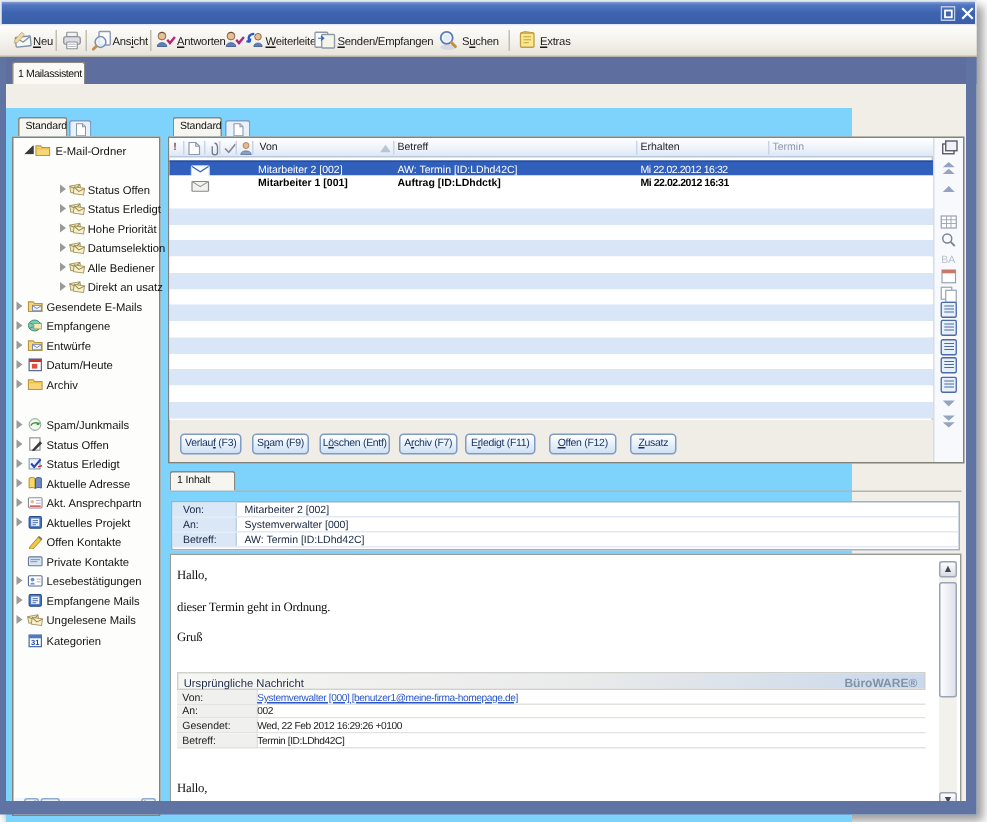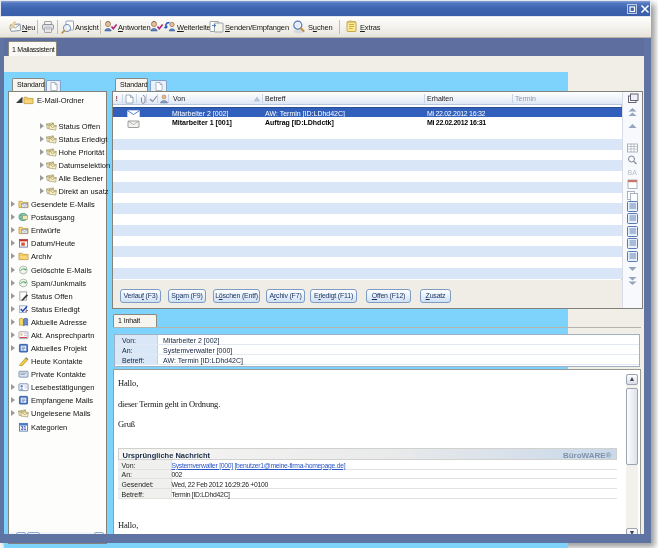--- a/index.html
+++ b/index.html
@@ -52,21 +52,21 @@
 .inforow { position:absolute; left:0; width:524px; height:10.3px; font-size:7px; color:#15243F; white-space:nowrap; }
 .inforow .lab { position:absolute; left:7px; top:2px; }
 .inforow .val { position:absolute; left:48px; top:2px; }
 #msgbox { position:absolute; left:109px; top:296.5px; width:528px; height:172px; background:#fff; border:1px solid #9A9A94; font-family:"Liberation Serif",serif; }
 .msgtxt { position:absolute; left:4px; font-size:8.5px; color:#111; white-space:nowrap; letter-spacing:-0.15px; }
 
 #quote { position:absolute; left:3.5px; top:78px; width:499px; }
 #qhead { position:absolute; left:0; top:0; width:499px; height:12.5px;
   background:linear-gradient(90deg,#F6F6F4 0%,#E9EAEA 55%,#C9D8EA 100%); border:1px solid #D0D0CC;
   font-family:"Liberation Sans",sans-serif; }
-#qhead .t1 { position:absolute; left:4px; top:2px; font-size:7.5px; font-weight:bold; color:#1B2B47; }
+#qhead .t1 { position:absolute; left:4px; top:2px; font-size:7.5px; font-weight:normal; color:#1B2B47; }
 #qhead .t2 { position:absolute; right:4px; top:2px; font-size:8px; font-weight:bold; color:#8193A8; }
 .qrow { position:absolute; left:0; width:499px; height:9.7px; font-family:"Liberation Sans",sans-serif; font-size:7px; color:#222; background:#fff; border-bottom:1px solid #E2E2DE; }
 .qrow .lab { position:absolute; left:4px; top:1.5px; width:50px; }
 .qrow .val { position:absolute; left:54px; top:1.5px; white-space:nowrap; font-size:6.8px; letter-spacing:-0.28px; }
 .qlab { position:absolute; left:0; top:0; width:54px; height:100%; background:#F0F0EE; border-right:1px solid #E2E2DE; }
 
 #vsb { position:absolute; right:2px; top:4px; width:12px; height:166px; background:#F2F1EC; }
 
 #bottombar { position:absolute; left:0; top:534px; width:651px; height:9px; background:#5F74A3; }
 .sideL { position:absolute; left:0; top:38px; width:4px; height:496px; background:#5F74A3; }
@@ -270,21 +270,21 @@
           </svg>
           <span class="lbl" style="left:22px">Gesendete E-Mails</span>
         </div>
         <div class="trow" style="top:119.22px">
           <div class="arrow arr-r" style="left:2px"></div>
           <svg class="ticon" style="left:9px" width="12" height="11" viewBox="0 0 12 11">
             <ellipse cx="5.5" cy="5.5" rx="4.5" ry="4" fill="#7ECBB8" stroke="#2E8A6E" stroke-width="0.7"></ellipse>
             <path d="M2 3.5 C4 5 8 5 10 3.5 M2 7.5 C4 6 8 6 10 7.5" stroke="#2E8A6E" fill="none" stroke-width="0.6"></path>
             <rect x="5" y="4" width="5.5" height="4" fill="#F2E8B6" stroke="#A09668" stroke-width="0.6"></rect>
           </svg>
-          <span class="lbl" style="left:22px">Postausgang</span>
+          <span class="lbl" style="left:22px">Empfangene</span>
         </div>
         <div class="trow" style="top:145.38px">
           <div class="arrow arr-r" style="left:2px"></div>
           <svg class="ticon" style="left:9px" width="12" height="11" viewBox="0 0 12 11">
             <rect x="1.5" y="1.5" width="9" height="8.5" fill="#FFFFFF" stroke="#5A6A9A" stroke-width="0.9"></rect>
             <rect x="1.5" y="1.5" width="9" height="2.2" fill="#CC3322"></rect>
             <rect x="3.5" y="5" width="4" height="3.5" fill="#E05040"></rect>
           </svg>
           <span class="lbl" style="left:22px">Datum/Heute</span>
         </div>
@@ -297,28 +297,20 @@
           </svg>
           <span class="lbl" style="left:22px">Entwürfe</span>
         </div>
         <div class="trow" style="top:158.46px">
           <div class="arrow arr-r" style="left:2px"></div>
           <svg class="ticon" style="left:9px" width="12" height="11" viewBox="0 0 12 11">
             <path d="M1 2.5 h3.5 l1 1.2 H11 V9.5 H1 Z" fill="#F8D678" stroke="#BA9440" stroke-width="0.8"></path>
             <path d="M1 4.6 H11" stroke="#E8B93C" stroke-width="0.8" fill="none"></path>
           </svg>
           <span class="lbl" style="left:22px">Archiv</span>
-        </div>
-        <div class="trow" style="top:171.54px">
-          <div class="arrow arr-r" style="left:2px"></div>
-          <svg class="ticon" style="left:9px" width="12" height="11" viewBox="0 0 12 11">
-            <circle cx="5.8" cy="5.5" r="4.3" fill="#F2F6F0" stroke="#8A9A88" stroke-width="0.7"></circle>
-            <path d="M3 6.5 C3 4 8 3.5 8.5 5.5 M8.5 5.5 l0.5-1.5 M8.5 5.5 l-1.5-0.3" stroke="#3A9A40" fill="none" stroke-width="1"></path>
-          </svg>
-          <span class="lbl" style="left:22px">Gelöschte E-Mails</span>
         </div>
         <div class="trow" style="top:184.62px">
           <div class="arrow arr-r" style="left:2px"></div>
           <svg class="ticon" style="left:9px" width="12" height="11" viewBox="0 0 12 11">
             <circle cx="5.8" cy="5.5" r="4.3" fill="#F2F6F0" stroke="#8A9A88" stroke-width="0.7"></circle>
             <path d="M3 6.5 C3 4 8 3.5 8.5 5.5 M8.5 5.5 l0.5-1.5 M8.5 5.5 l-1.5-0.3" stroke="#3A9A40" fill="none" stroke-width="1"></path>
           </svg>
           <span class="lbl" style="left:22px">Spam/Junkmails</span>
         </div>
         <div class="trow" style="top:197.7px">
@@ -363,21 +355,21 @@
             <rect x="3" y="3" width="6" height="5.5" fill="#EDF3FB"></rect>
             <path d="M4 4.5 h4 M4 6 h4 M4 7.5 h2.5" stroke="#4A6AAA" stroke-width="0.7"></path>
           </svg>
           <span class="lbl" style="left:22px">Aktuelles Projekt</span>
         </div>
         <div class="trow" style="top:263.1px">
           <svg class="ticon" style="left:9px" width="12" height="11" viewBox="0 0 12 11">
             <path d="M2 9.5 L8.5 2 L10.8 4 L4.3 11 L1.8 11.2 Z" fill="#F2C848" stroke="#A88820" stroke-width="0.7"></path>
             <path d="M8.5 2 L10.8 4" stroke="#777" stroke-width="1.4"></path>
           </svg>
-          <span class="lbl" style="left:22px">Heute Kontakte</span>
+          <span class="lbl" style="left:22px">Offen Kontakte</span>
         </div>
         <div class="trow" style="top:276.18px">
           <svg class="ticon" style="left:9px" width="12" height="11" viewBox="0 0 12 11">
             <rect x="1" y="2.5" width="10" height="6.5" rx="0.8" fill="#D8E4F2" stroke="#6A7A9A" stroke-width="0.8"></rect>
             <path d="M2.5 4.5 h7 M2.5 6 h5" stroke="#7A8AAA" stroke-width="0.7"></path>
           </svg>
           <span class="lbl" style="left:22px">Private Kontakte</span>
         </div>
         <div class="trow" style="top:289.26px">
           <div class="arrow arr-r" style="left:2px"></div>

